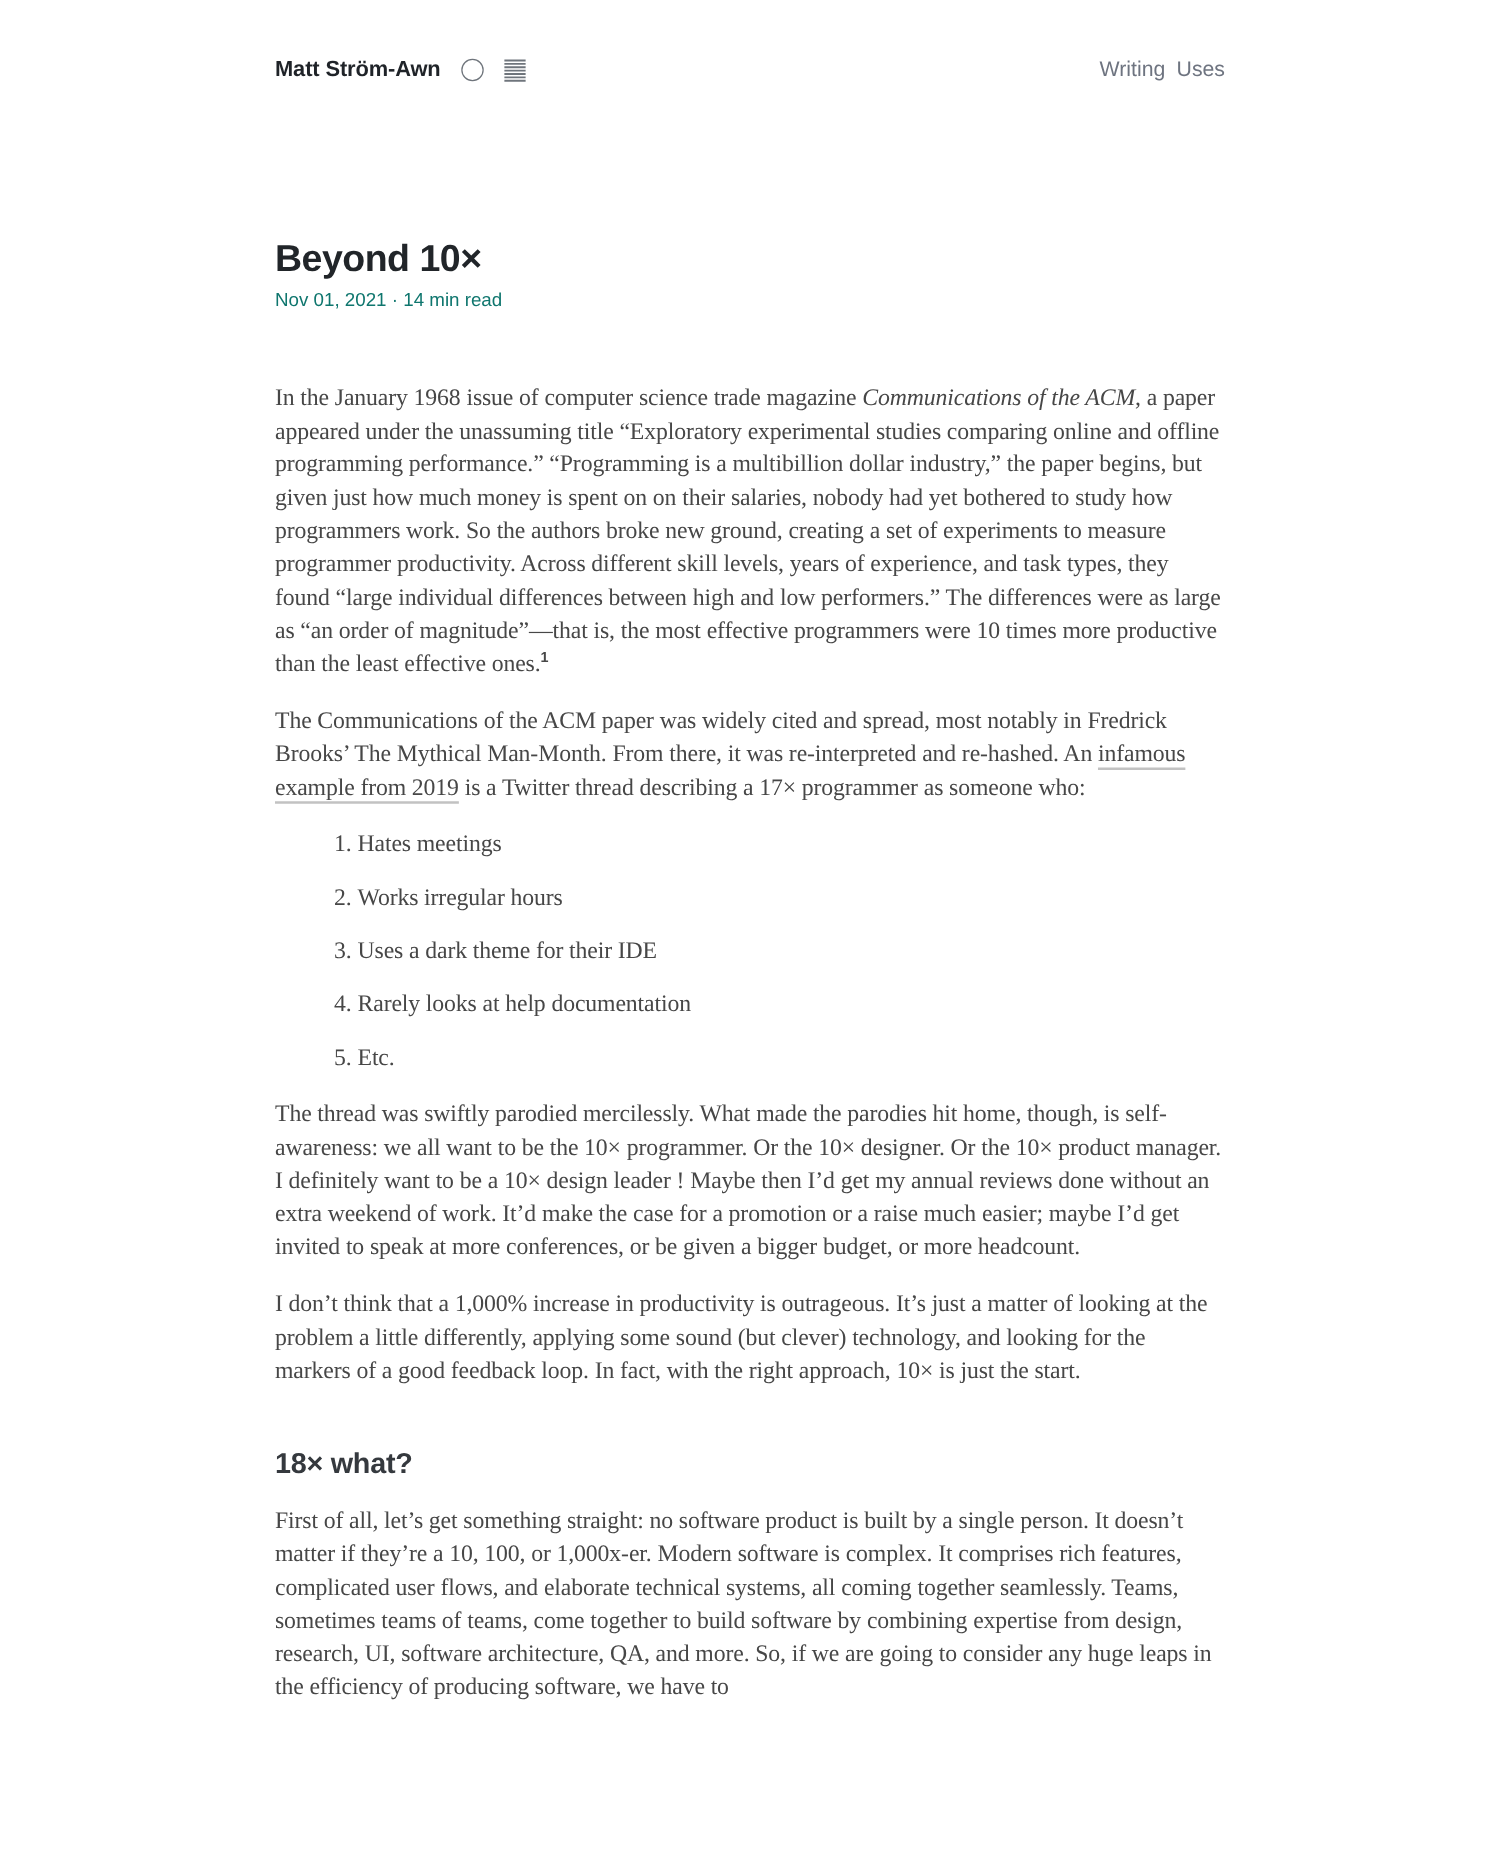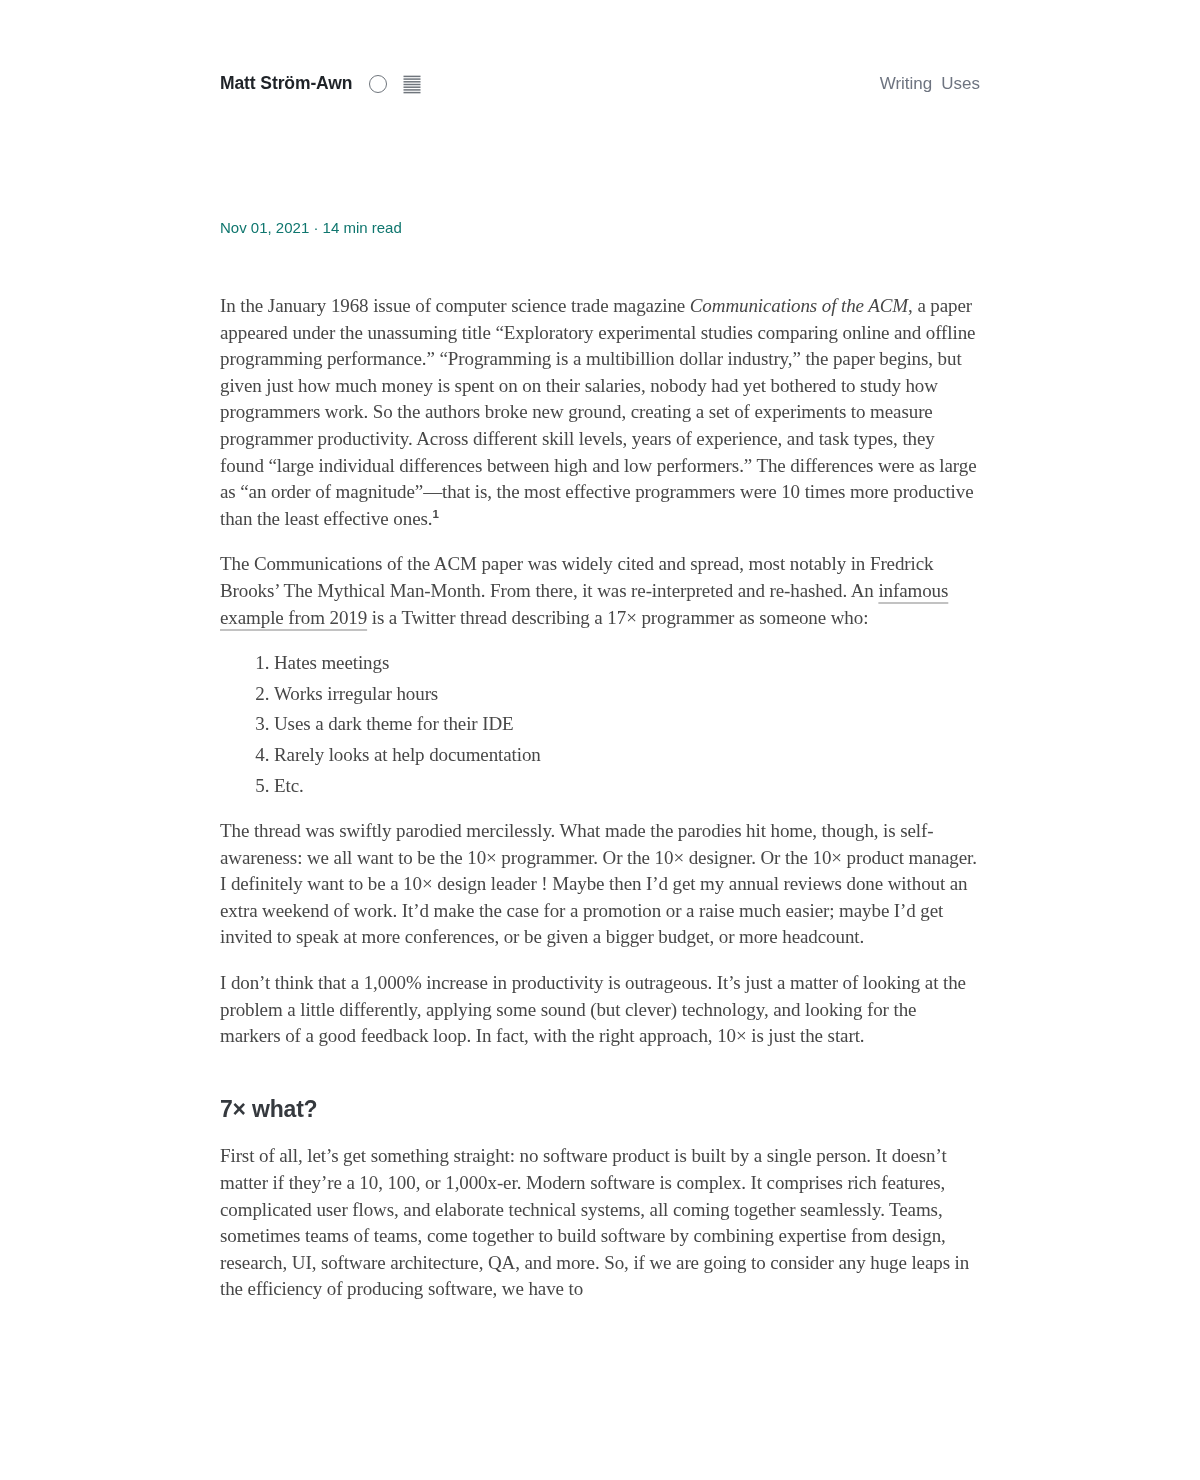--- a/index.html
+++ b/index.html
@@ -3,21 +3,21 @@
 <meta charset="utf-8">
 <style>
   html, body {
     margin: 0; padding: 0;
     background: #ffffff;
     width: 1200px; height: 1480px;
     overflow: hidden;
   }
   .container { width: 760px; margin: 0 auto; }
 
-  .site-header { display: flex; align-items: center; padding-top: 73px; }
+  .site-header { display: flex; align-items: center; padding-top: 45px; }
   .brand {
     font-family: "Liberation Sans", sans-serif;
     font-size: 17.5px; font-weight: 700;
     color: #1f2328; letter-spacing: -0.1px;
     cursor: pointer;
   }
   .header-icons { display: flex; align-items: center; gap: 15px; margin-left: 17px; }
   .circle-icon {
     width: 18px; height: 18px; box-sizing: border-box;
     border: 1.6px solid #6f757c; border-radius: 50%;
@@ -59,21 +59,21 @@
     text-decoration-thickness: 1.5px;
     text-underline-offset: 4.5px;
   }
   .article-body sup {
     font-family: "Liberation Sans", sans-serif;
     font-weight: 700; font-size: 11.5px;
     line-height: 0; vertical-align: super;
     cursor: pointer;
   }
   .article-body ol { margin: 0 0 19px; padding-left: 50px; }
-  .article-body li { margin: 4px; }
+  .article-body li { margin: 16px; }
   .article-body h2 {
     font-family: "Liberation Sans", sans-serif;
     font-size: 23px; font-weight: 700;
     color: #35393e; margin: 46px 0 21px;
     letter-spacing: -0.2px;
     font-feature-settings: "zero" 1;
   }
 </style>
 </head>
 <body>
@@ -97,32 +97,33 @@
       </span>
     </span>
     <nav class="site-nav">
       <a href="#">Writing</a>
       <a href="#">Uses</a>
     </nav>
   </header>
 
   <main>
     <div class="post-header">
+      <h1>Beyond 10×</h1>
       <div class="post-meta">Nov 01, 2021 · 14 min read</div>
     </div>
     <div class="article-body">
         <p><span>In the January 1968 issue of computer science trade magazine </span><em>Communications of the ACM</em><span>, a paper appeared under the unassuming title “Exploratory experimental studies comparing online and offline programming performance.” “Programming is a multibillion dollar industry,” the paper begins, but given just how much money is spent on on their salaries, nobody had yet bothered to study how programmers work. So the authors broke new ground, creating a set of experiments to measure programmer productivity. Across different skill levels, years of experience, and task types, they found “large individual differences between high and low performers.” The differences were as large as “an order of magnitude”—that is, the most effective programmers were 10 times more productive than the least effective ones.</span><sup>1</sup></p>
         <p><span>The Communications of the ACM paper was widely cited and spread, most notably in Fredrick Brooks’ The Mythical Man-Month. From there, it was re-interpreted and re-hashed. An </span><a href="#">infamous example from 2019</a><span> is a Twitter thread describing a 17× programmer as someone who:</span></p>
         <ol>
           <li>Hates meetings</li>
           <li>Works irregular hours</li>
           <li>Uses a dark theme for their IDE</li>
           <li>Rarely looks at help documentation</li>
           <li>Etc.</li>
         </ol>
         <p><span>The thread was swiftly parodied mercilessly. What made the parodies hit home, though, is self-awareness: we all want to be the 10× programmer. Or the 10× designer. Or the 10× product manager. I definitely want to be a 10× design leader ! Maybe then I’d get my annual reviews done without an extra weekend of work. It’d make the case for a promotion or a raise much easier; maybe I’d get invited to speak at more conferences, or be given a bigger budget, or more headcount.</span></p>
         <p><span>I don’t think that a 1,000% increase in productivity is outrageous. It’s just a matter of looking at the problem a little differently, applying some sound (but clever) technology, and looking for the markers of a good feedback loop. In fact, with the right approach, 10× is just the start.</span></p>
-        <h2>7× what?</h2>
+        <h2>18× what?</h2>
         <p><span>First of all, let’s get something straight: no software product is built by a single person. It doesn’t matter if they’re a 10, 100, or 1,000x-er. Modern software is complex. It comprises rich features, complicated user flows, and elaborate technical systems, all coming together seamlessly. Teams, sometimes teams of teams, come together to build software by combining expertise from design, research, UI, software architecture, QA, and more. So, if we are going to consider any huge leaps in the efficiency of producing software, we have to</span></p>
       </div>
   </main>
 
 </div>
 
 </body></html>

